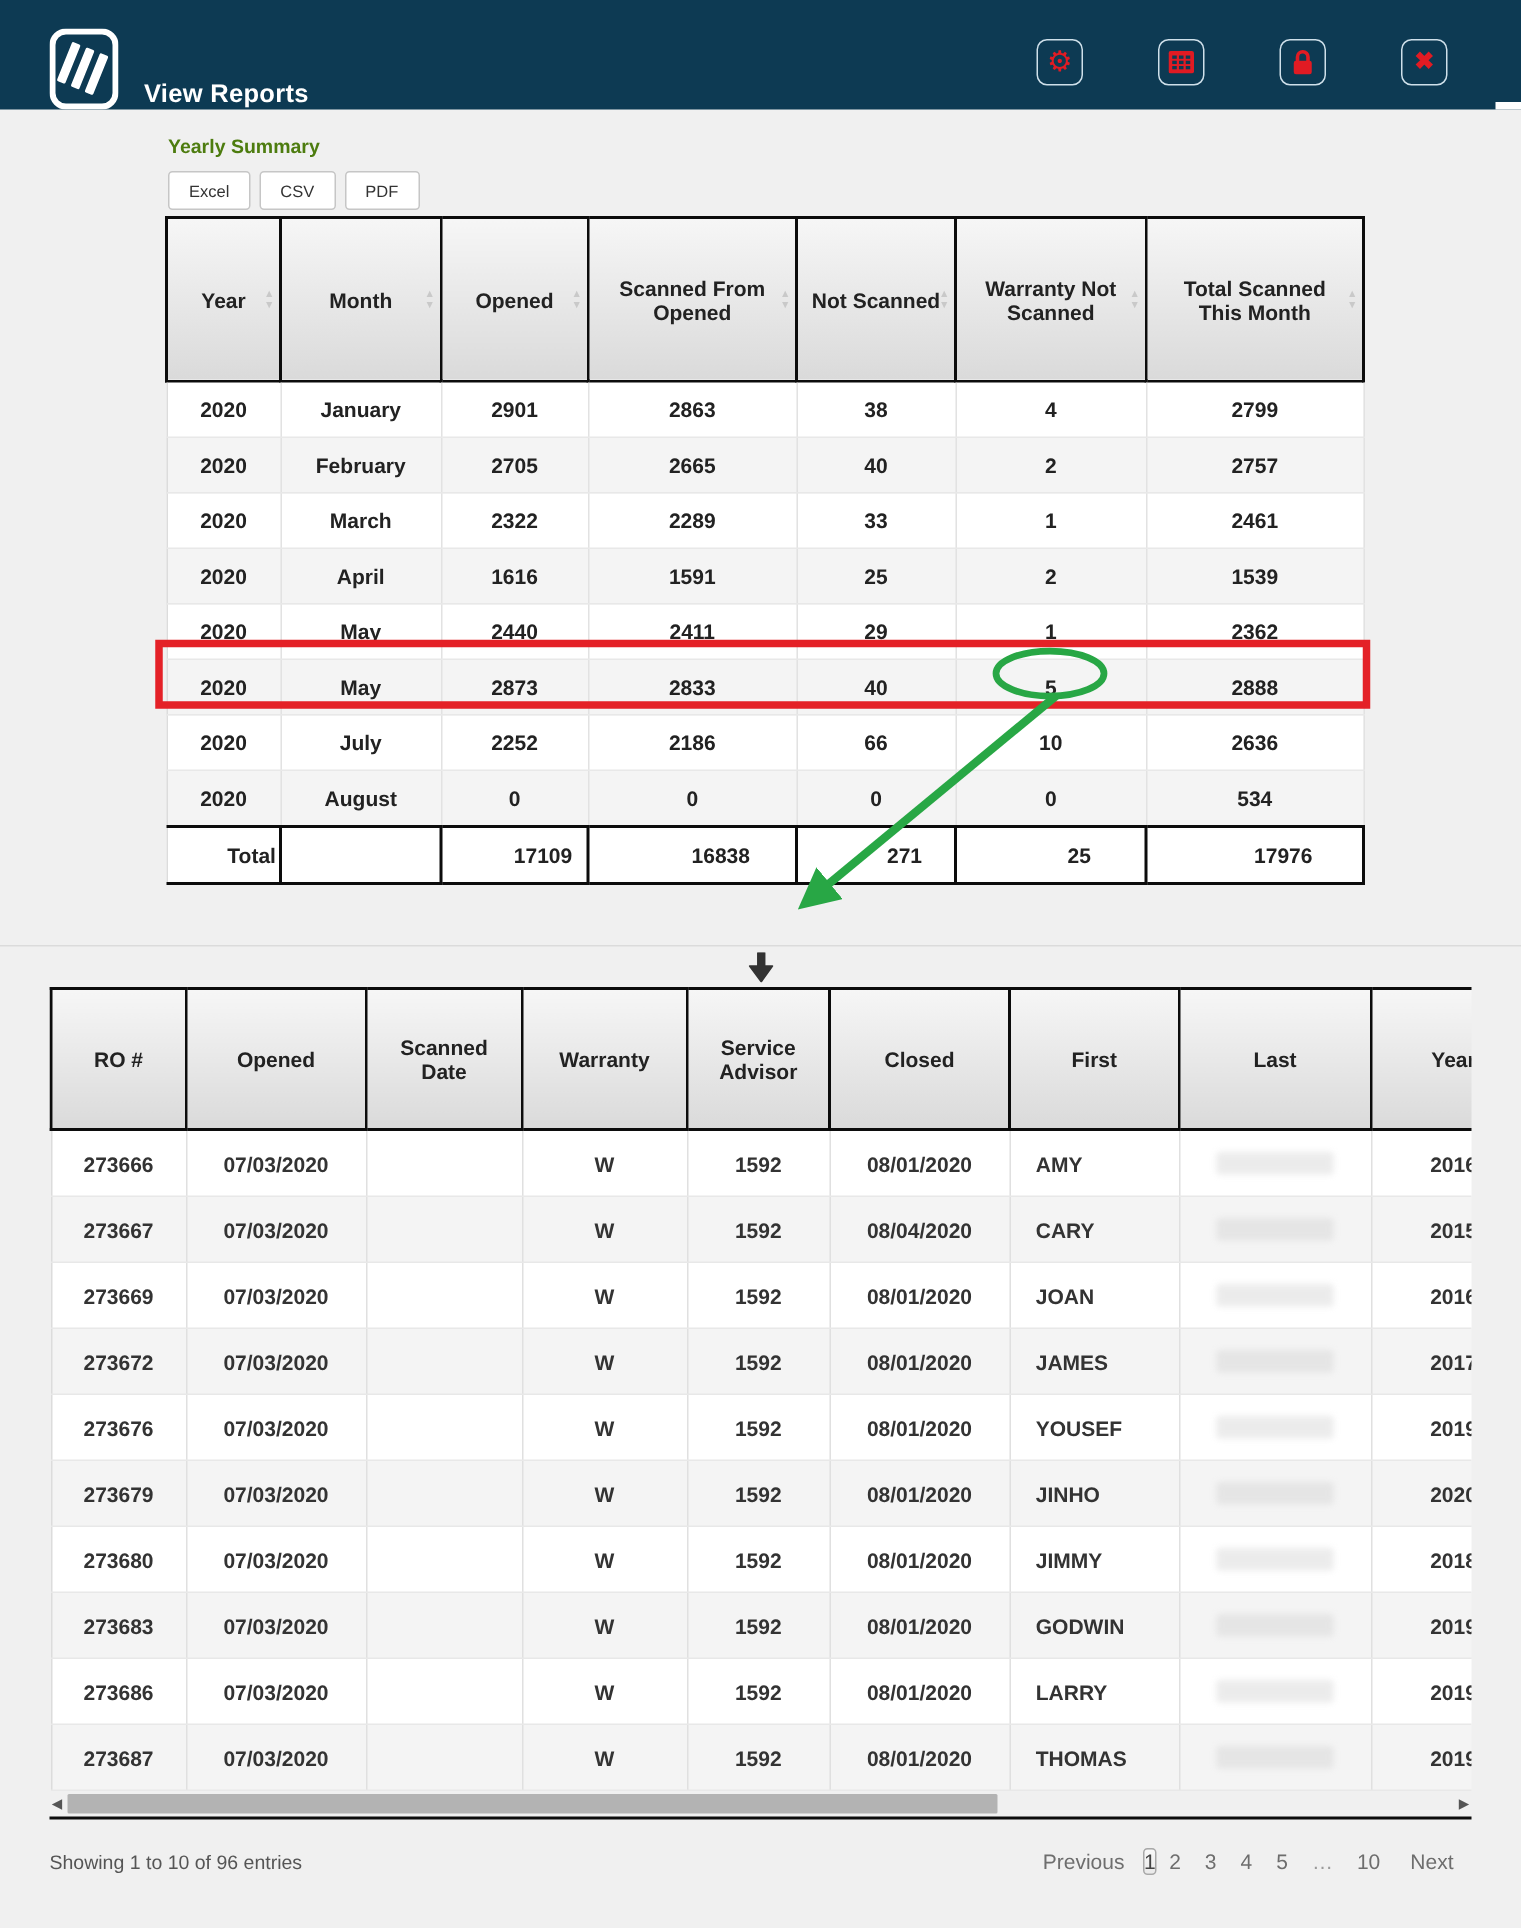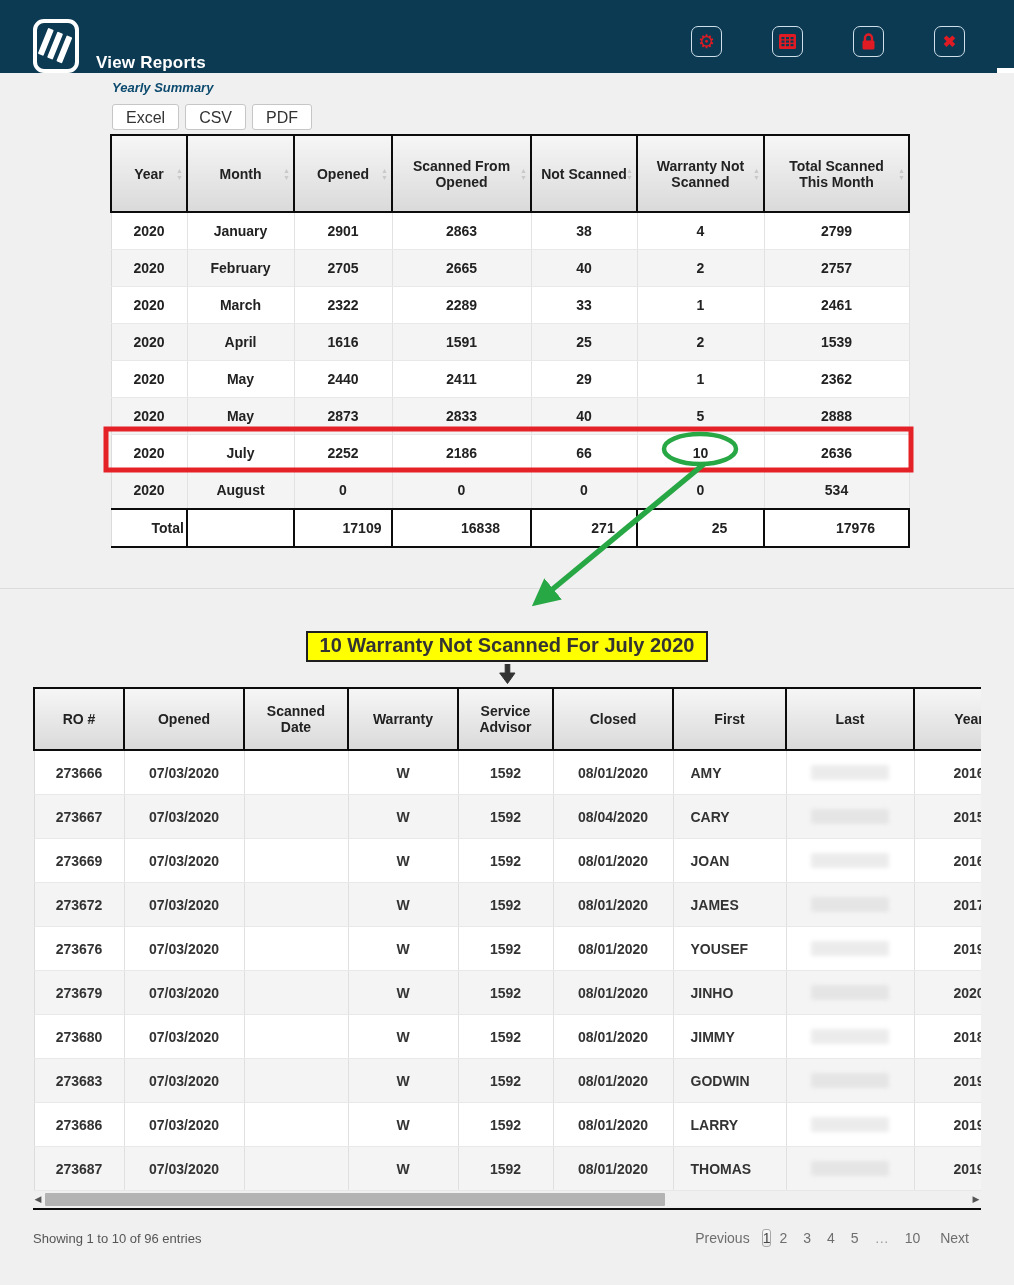--- a/index.html
+++ b/index.html
@@ -8,28 +8,28 @@
 
   
   .topbar{height:73px;background:#0d3a53;position:relative;display:flex;align-items:flex-end;}
   .logo{margin-left:33px;width:46px;height:54px;flex:0 0 auto;}
   .app-title{margin-left:17px;color:#fff;font-size:17px;font-weight:bold;letter-spacing:.2px;}
   .topbar-actions{position:absolute;right:49px;top:26px;display:flex;gap:50px;}
   .icon-btn{width:31px;height:31px;border:1.5px solid #cfe0ea;border-radius:7px;background:transparent;display:flex;align-items:center;justify-content:center;cursor:pointer;padding:0;}
   .notch{position:absolute;right:0;bottom:0;width:17px;height:5px;background:#ffffff;}
 
   
-  .sec1-label{margin:7px 0 0 112px;font-size:13px;font-weight:bold;color:#0c4a6e;height:16px;font-style:italic;}
+  .sec1-label{margin:17px 0 0 112px;font-size:13px;font-weight:bold;color:#4d7c0f;height:16px;}
   .export-row{margin:8px 0 0 112px;height:28px;}
   .export-row.second{margin:12px 0 0 33px;}
-  .export-btn{display:inline-block;height:26px;background:#fff;border:1px solid #c6c6c6;border-radius:3px;padding:0 13px;font-size:16px;color:#333;line-height:26px;margin-right:6px;cursor:pointer;font-family:"Liberation Sans",sans-serif;}
+  .export-btn{display:inline-block;height:26px;background:#fff;border:1px solid #c6c6c6;border-radius:3px;padding:0 13px;font-size:11px;color:#333;line-height:26px;margin-right:6px;cursor:pointer;font-family:"Liberation Sans",sans-serif;}
 
   table{border-collapse:collapse;table-layout:fixed;}
   .t1{margin:2px 0 0 110px;width:798px;}
-  .t1 th,.t2 th{background:linear-gradient(#f6f6f6,#dadada);border:2px solid #0c0c0c;font-size:14px;font-weight:bold;color:#222;position:relative;padding:2px 8px;}
+  .t1 th,.t2 th{background:linear-gradient(#f6f6f6,#dadada);border:2px solid #0c0c0c;font-size:14px;font-weight:bold;color:#222;position:relative;padding:18px 8px;}
   .t1 th{height:71px;}
   .sort{position:absolute;right:3px;top:50%;transform:translateY(-50%);font-size:7px;color:#c9c9c9;line-height:7px;display:flex;flex-direction:column;}
   .t1 td{height:36px;text-align:center;font-size:14px;font-weight:bold;color:#222;background:#fff;border-right:1px solid #e2e2e2;border-bottom:1px solid #e8e8e8;padding:0;}
   .t1 tbody td:first-child{border-left:1px solid #dcdcdc;}
   .t1 tbody tr.even td{background:#f4f4f4;}
   .t1 .totalrow td{border:2px solid #0c0c0c;height:36px;background:#fff;padding-left:38px;}
   .blue{color:#337ab7;cursor:pointer;}
 
   .divider{height:1px;background:#dbdbdb;margin-top:40px;width:1014px;}
 
@@ -220,23 +220,20 @@
           <td>16838</td>
           <td class="blue">271</td>
           <td class="blue">25</td>
           <td class="blue">17976</td>
         </tr>
       </tbody>
   </table>
 
   <div class="divider"></div>
 
-  <div class="banner-wrap">
-    <span class="banner">10 Warranty Not Scanned For July 2020</span>
-  </div>
   <div class="dn-arrow-wrap">
     <svg width="17" height="20" viewBox="0 0 17 20">
       <path d="M6.2 0 h4.6 v9 h5.2 L8.5 19.5 0.7 9 h5.5 z" fill="#333" stroke="#333" stroke-width="1" stroke-linejoin="round"></path>
     </svg>
   </div>
 
 
   <div class="t2wrap">
     <table class="t2">
       <colgroup>

